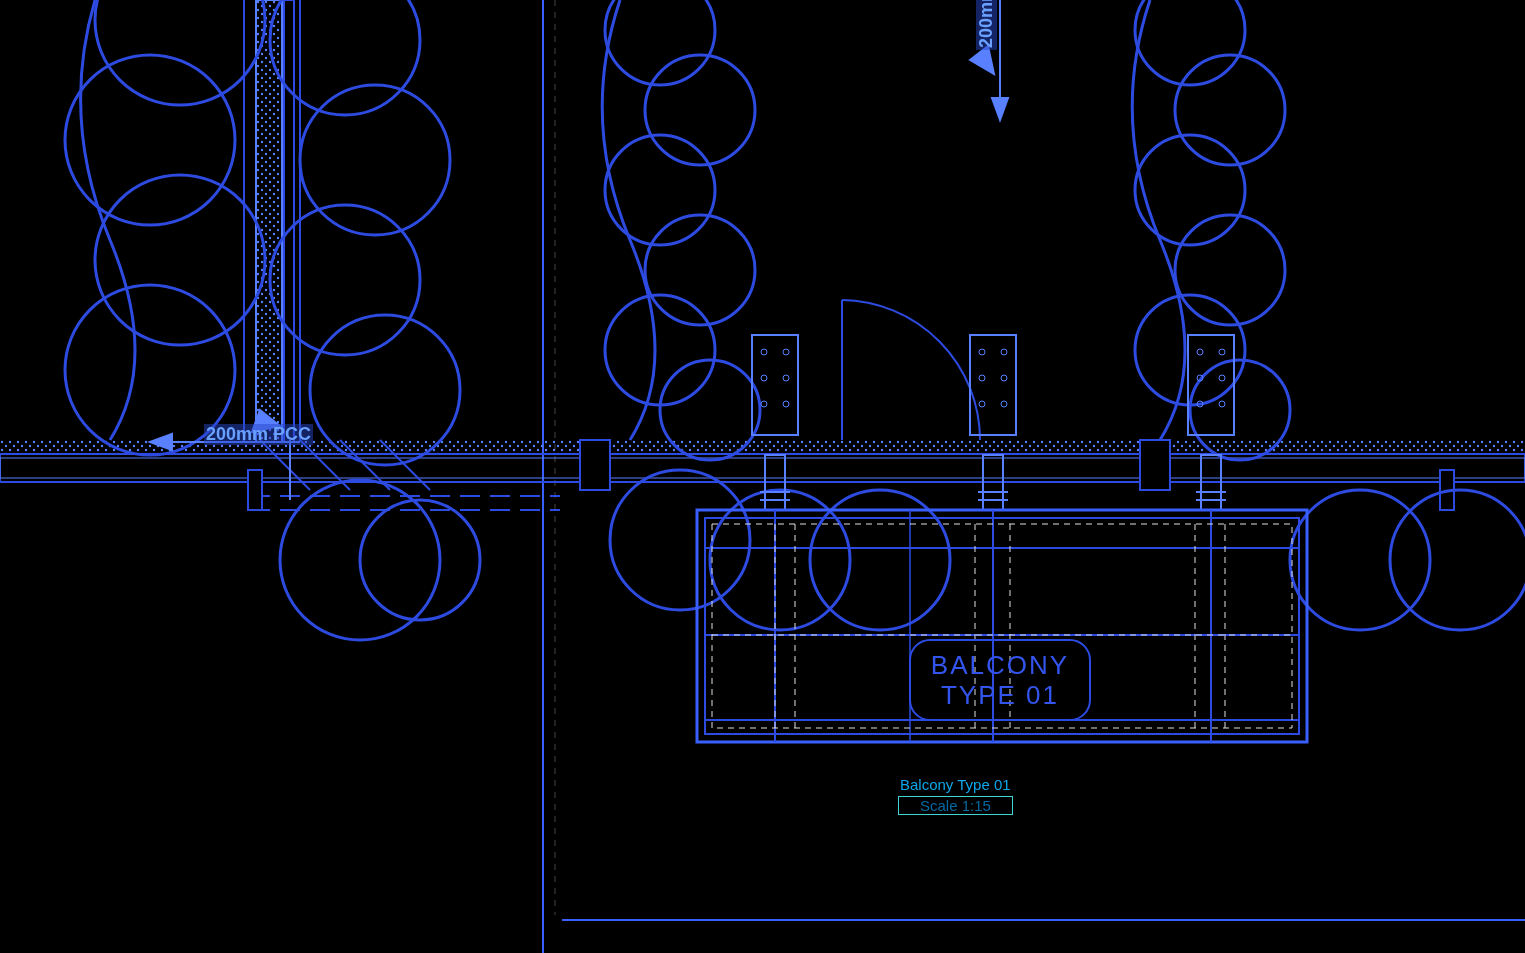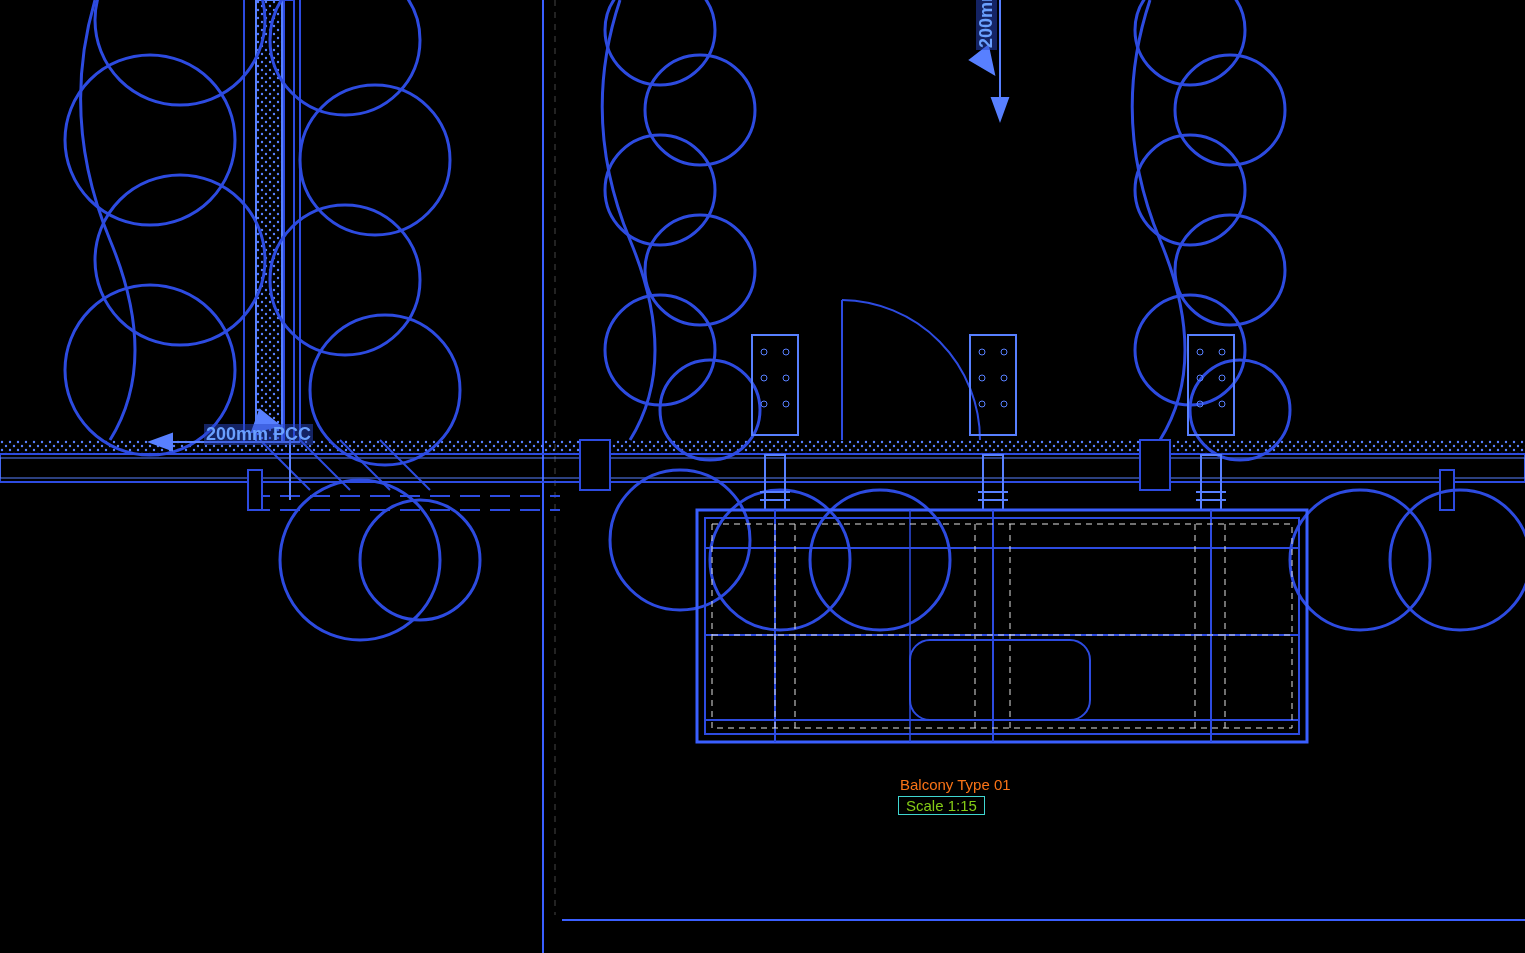--- a/index.html
+++ b/index.html
@@ -35,30 +35,30 @@
     position: absolute;
     color: #6aa0ff;
     background: rgba(40,70,200,0.5);
     font-size: 18px;
     font-weight: bold;
     padding: 0 2px;
     font-family: Arial, sans-serif;
   }
   .view-title {
     position: absolute;
-    color: #f97316;
+    color: #0ea5e9;
     font-size: 15px;
     font-family: Arial, sans-serif;
   }
   .scale-label {
     position: absolute;
-    color: #84cc16;
+    color: #0369a1;
     font-size: 15px;
     border: 1px solid #3fd6d1;
-    padding: 0 7px;
+    padding: 0 21px;
     font-family: Arial, sans-serif;
   }
   .rot90 {
     transform: rotate(-90deg);
     transform-origin: left top;
   }
 </style>
 </head>
 <body>
 
@@ -234,17 +234,21 @@
     <line x1="1000" y1="0" x2="1000" y2="120"></line>
     <polygon points="1000,120 992,98 1008,98"></polygon>
     <polygon points="970,60 988,46 994,74"></polygon>
   </g>
 </svg>
 
 <div class="dim-label" style="left:204px; top:424px;">200mm PCC</div>
 
 <div class="dim-label rot90" style="left:976px; top:50px;">200mm</div>
 
+<div class="balcony-label" style="left:920px; top:650px; width:160px;">
+  <span>BALCONY</span><br>
+  <span>TYPE 01</span>
+</div>
 
 <div class="view-title" style="left:900px; top:776px;">Balcony Type 01</div>
 <div class="scale-label" style="left:898px; top:796px;">Scale 1:15</div>
 
 </div>
 
 </body></html>

